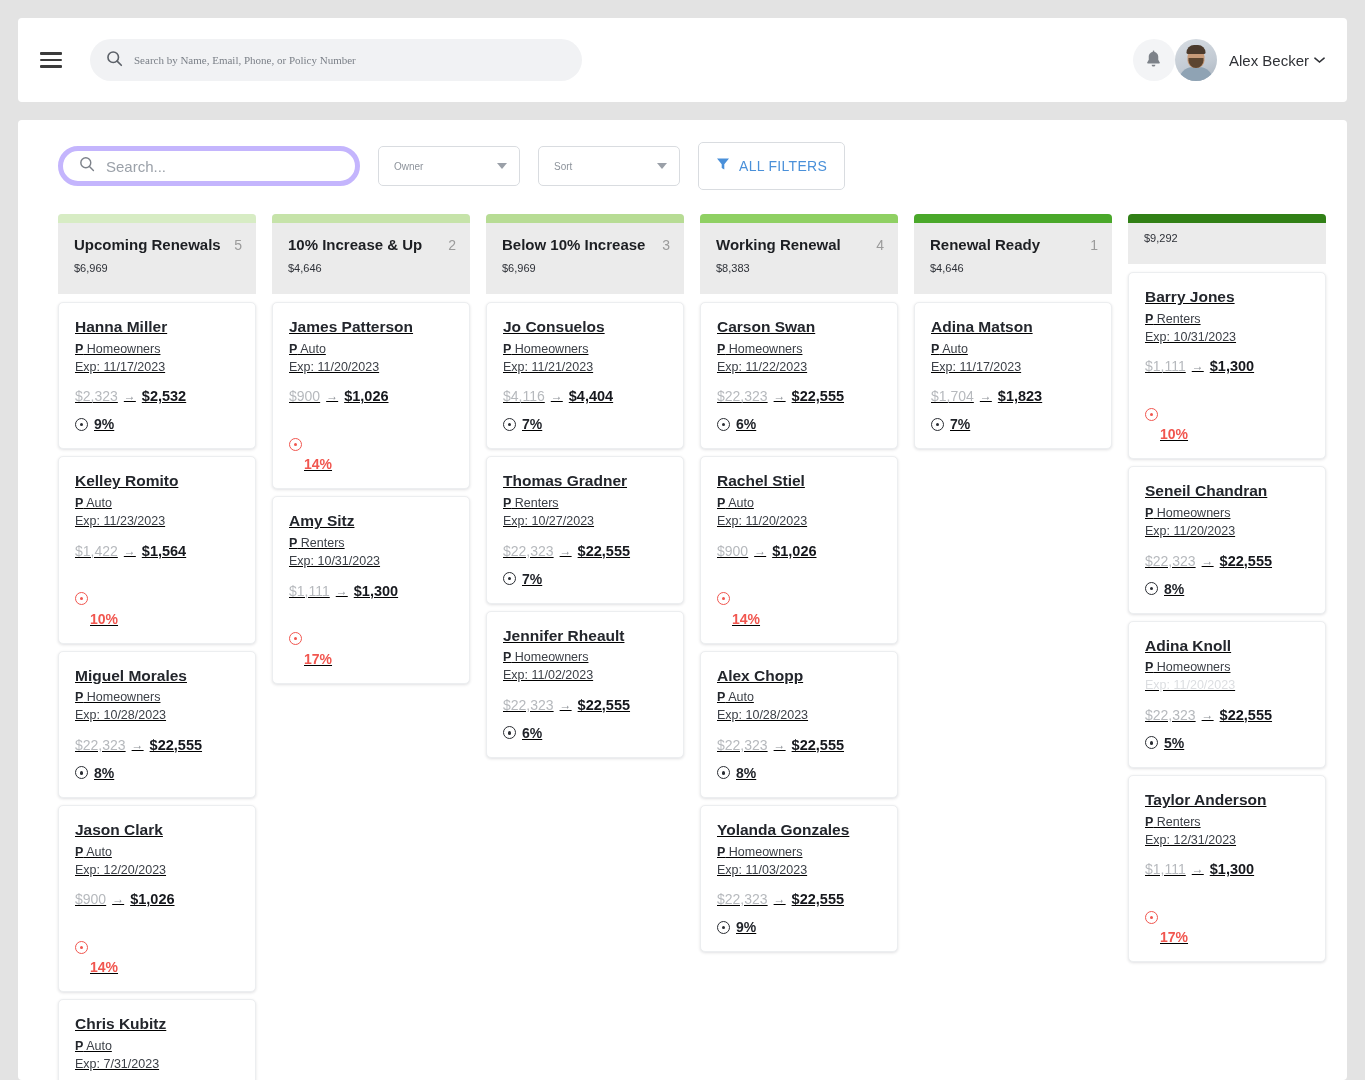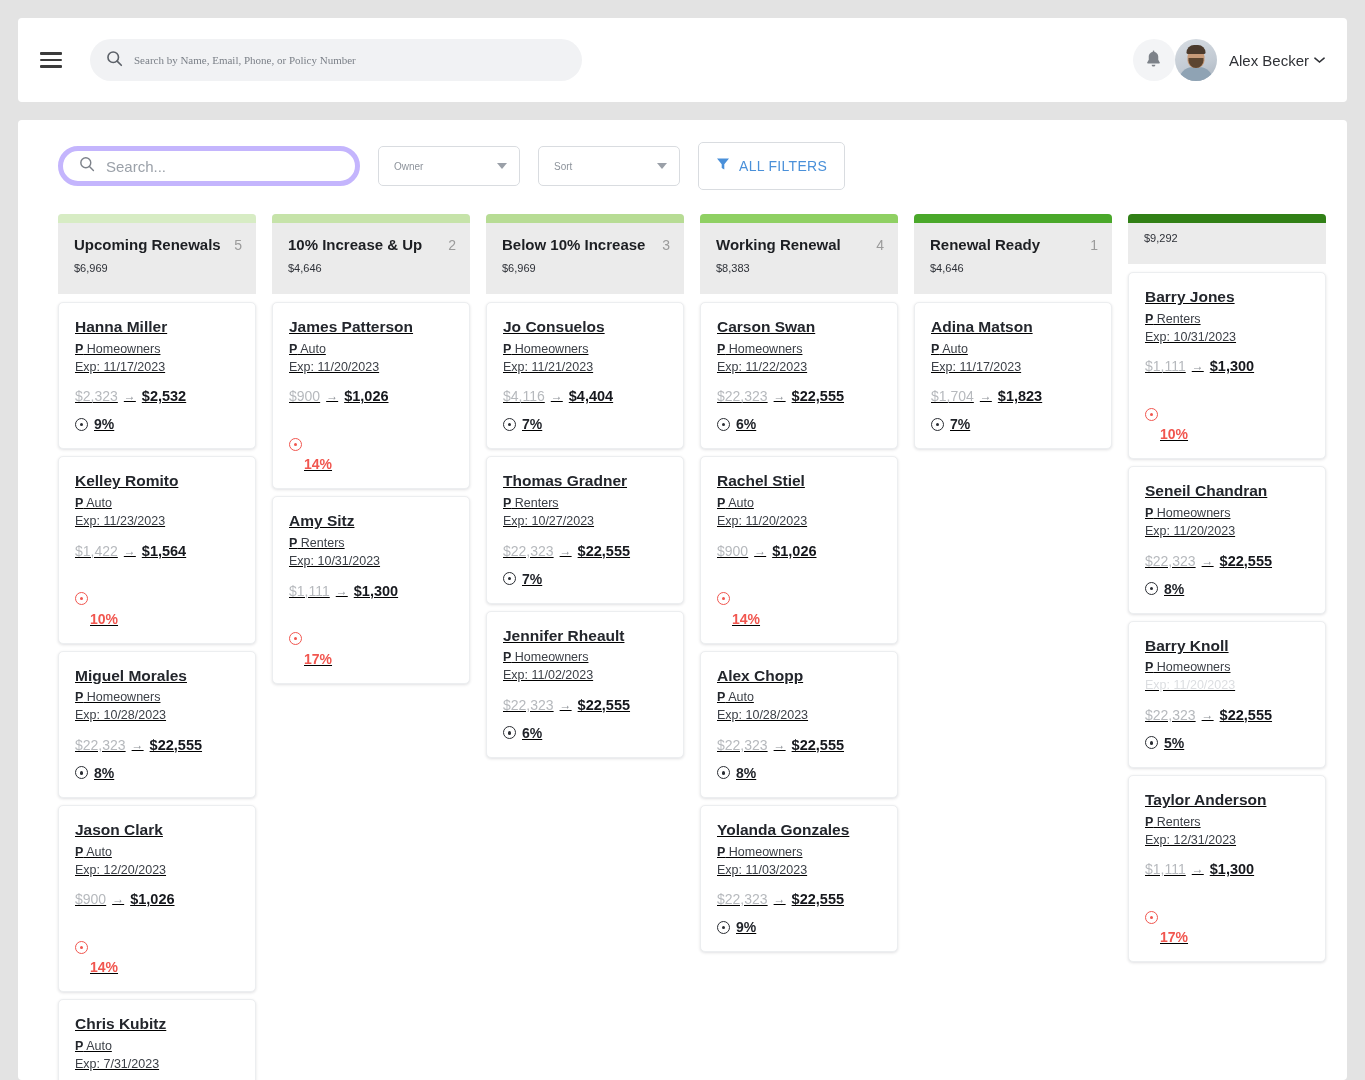--- a/index.html
+++ b/index.html
@@ -695,21 +695,21 @@
                 <span class="price-new">$22,555</span>
               </div>
               <div class="card-pct">
                 <span class="pct-dot">
                   <i></i>
                 </span>
                 <span class="pct-text">8%</span>
               </div>
             </div>
             <div class="card">
-              <div class="card-name">Barry Knoll</div>
+              <div class="card-name">Adina Knoll</div>
               <div class="card-policy"><span class="p-badge">P</span><span> Homeowners</span></div>
               <div class="card-exp faded">Exp: 11/20/2023</div>
               <div class="card-prices">
                 <span class="price-old">$22,323</span>
                 <span class="price-arrow">→</span>
                 <span class="price-new">$22,555</span>
               </div>
               <div class="card-pct">
                 <span class="pct-dot">
                   <i></i>

